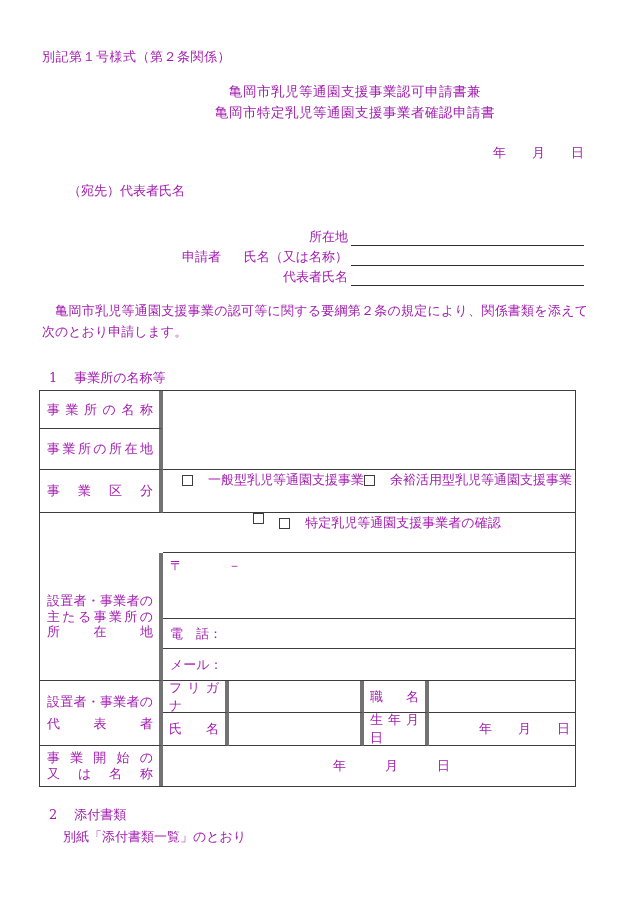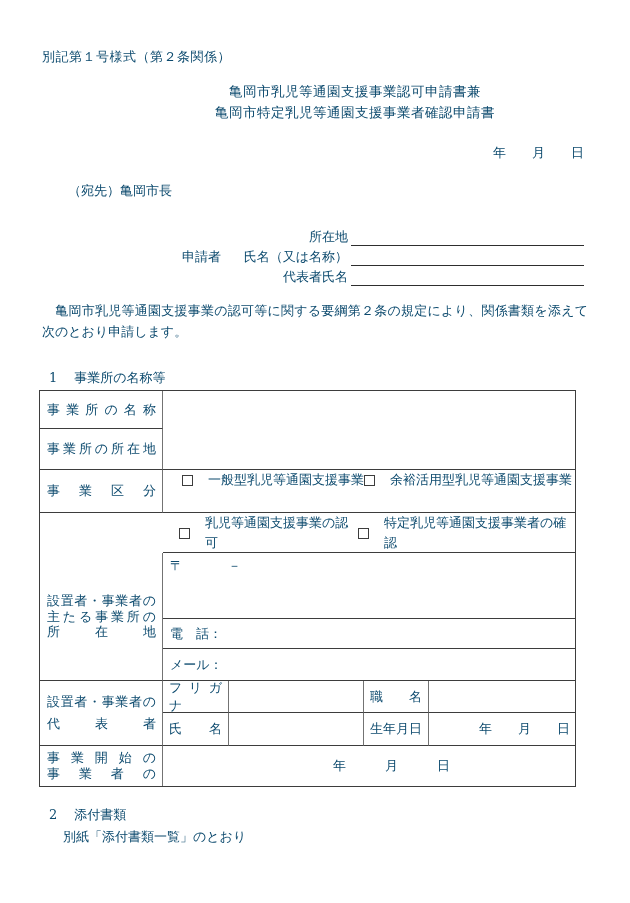--- a/index.html
+++ b/index.html
@@ -1,21 +1,21 @@
 <!DOCTYPE html>
 <html lang="ja"><head>
 <meta charset="utf-8">
 <style>
   html,body{margin:0;padding:0;background:#e8e8e8;}
   .page{
     position:relative;
     width:630px;height:903px;
     background:#ffffff;
     font-family:"DejaVu Serif","Liberation Serif",serif;
-    font-size:13px;color:#0c4a6e;
+    font-size:13px;color:#a21caf;
     overflow:hidden;
     margin:0 auto;
   }
   .form-id{position:absolute;left:42px;top:48px;letter-spacing:.5px;}
   .doc-title{position:absolute;left:0;top:81px;width:630px;text-align:center;
     font-size:13.5px;line-height:21px;letter-spacing:.5px;padding-left:40px;}
   .date-top{position:absolute;left:42px;top:144px;width:542px;text-align:right;}
   .addressee{position:absolute;left:68px;top:182px;}
   .applicant{position:absolute;left:182px;top:227px;width:402px;}
   .app-row{display:flex;height:20px;}
@@ -31,21 +31,21 @@
   .sec2-note{position:absolute;left:63px;top:828px;}
 
   .form-table{
     position:absolute;left:39px;top:390px;width:535px;
     display:grid;
     grid-template-columns:123px 66px 135px 65px 146px;
     grid-template-rows:38px 41px 43px 40px 66px 30px 32px 32px 33px 40px;
     border:1px solid #3d3d3d;
   }
   .cell{box-sizing:border-box;display:flex;align-items:center;
-    border-right:1px solid #737373;border-bottom:1px solid #3d3d3d;
+    border-right:4px solid #737373;border-bottom:1px solid #3d3d3d;
     background:#fff;}
   .br0{border-right:none;}
   .bb0{border-bottom:none;}
   .labelcell{padding:0 6px 0 7px;}
   .jlabel{width:100%;text-align:justify;text-align-last:justify;}
   .lines155{line-height:15.5px;}
   .lines22{line-height:22px;}
   .lines16{line-height:16px;}
   .val-right{justify-content:flex-end;padding-right:5px;}
   .optcell{flex-direction:row;align-items:flex-start;justify-content:center;
@@ -79,21 +79,21 @@
 
   <div class="form-id">別記第１号様式（第２条関係）</div>
 
   <div class="doc-title">
     <div>亀岡市乳児等通園支援事業認可申請書兼</div>
     <div>亀岡市特定乳児等通園支援事業者確認申請書</div>
   </div>
 
   <div class="date-top">年　　月　　日</div>
 
-  <div class="addressee">（宛先）亀岡市長</div>
+  <div class="addressee">（宛先）代表者氏名</div>
 
   <div class="applicant">
     <div class="app-row">
       <div class="app-role"></div>
       <div class="app-label">所在地</div>
       <div class="app-line"></div>
     </div>
     <div class="app-row">
       <div class="app-role">申請者</div>
       <div class="app-label">氏名（又は名称）</div>
@@ -133,21 +133,20 @@
       </div>
       <div class="opt">
         <span class="cb"></span>
         <span>余裕活用型乳児等通園支援事業</span>
       </div>
     </div>
 
     <div class="cell optcell br0 g-val4">
       <div class="opt">
         <span class="cb"></span>
-        <span>乳児等通園支援事業の認可</span>
       </div>
       <div class="opt">
         <span class="cb"></span>
         <span>特定乳児等通園支援事業者の確認</span>
       </div>
     </div>
 
     <div class="cell labelcell g-label5">
       <div class="jlabel lines155">
         <div>設置者・事業者の</div>
@@ -187,21 +186,21 @@
     <div class="cell sublabel g-birthlabel">
       <div class="jlabel">生年月日</div>
     </div>
     <div class="cell val-right br0 g-birthval">
       <span>年　　月　　日</span>
     </div>
 
     <div class="cell labelcell bb0 g-label7">
       <div class="jlabel lines16">
         <div class="jlabel">事業開始の</div>
-        <div class="jlabel">事業者の</div>
+        <div class="jlabel">又は名称</div>
       </div>
     </div>
     <div class="cell start-val br0 bb0 g-val7">
       <span>年　　　月　　　日</span>
     </div>
 
   </div>
 
   <div class="sec-head sec2">
     <span>2</span><span class="sec-title">添付書類</span>

